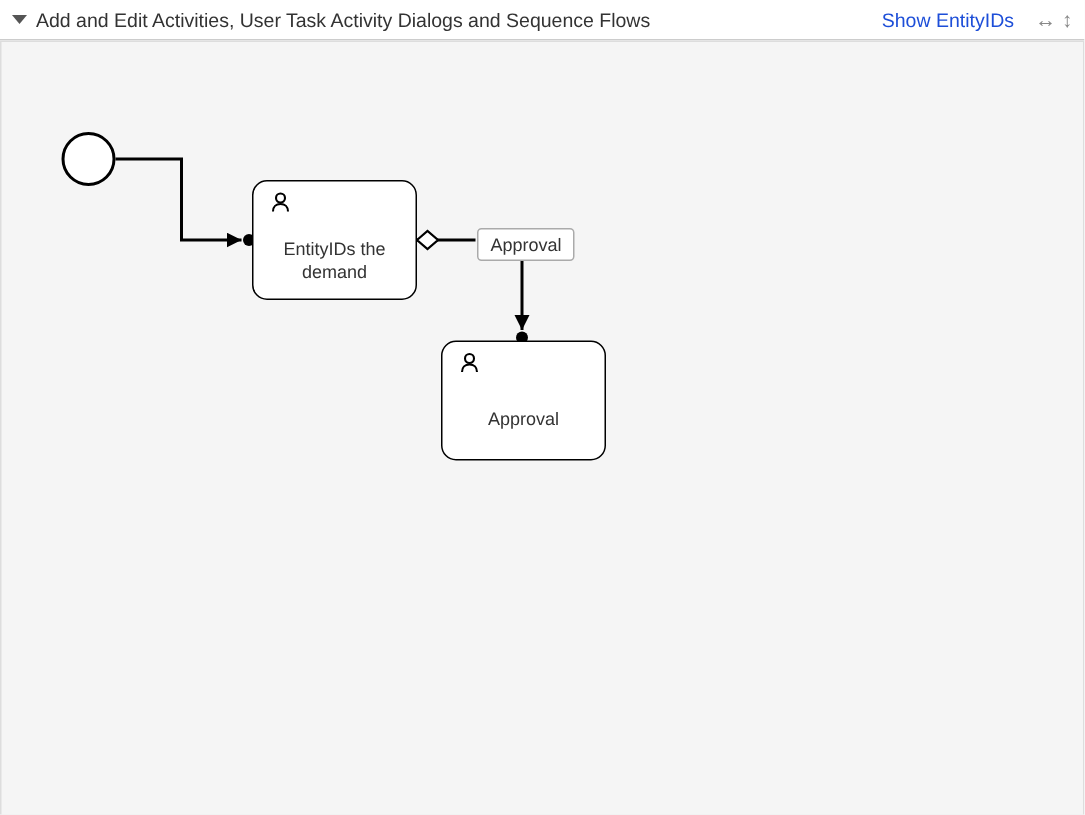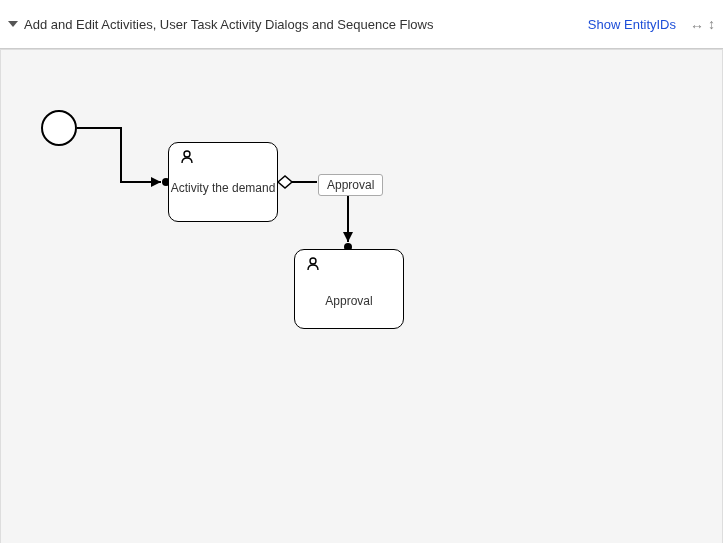--- a/index.html
+++ b/index.html
@@ -1,17 +1,17 @@
 <!DOCTYPE html>
 <html><head>
 <meta charset="utf-8">
 <style>
   html,body{margin:0;padding:0;width:723px;height:543px;font-family:"Helvetica Neue",Helvetica,Arial,sans-serif;background:#fff;color:#333;}
   .panel{width:723px;height:543px;box-sizing:border-box;}
-  .header{display:flex;align-items:center;height:26px;padding:11px 8px;border-bottom:1px solid #ccc;background:#fff;font-size:13px;color:#333;}
+  .header{display:flex;align-items:center;height:26px;padding:0 8px;border-bottom:1px solid #ccc;background:#fff;font-size:13px;color:#333;}
   .header .toggle{width:0;height:0;border-left:5px solid transparent;border-right:5px solid transparent;border-top:6px solid #555;margin-right:6px;}
   .header .title{flex:0 0 auto;}
   .header .spacer{flex:1 1 auto;}
   .header .link{color:#1d4ed8;margin-right:10px;font-size:13px;}
   .header .ico{color:#888;margin-left:4px;font-size:14px;line-height:1;}
   .canvas{position:relative;width:100%;height:calc(100% - 26px);background:#f5f5f5;border:1px solid #ddd;box-sizing:border-box;overflow:hidden;}
   .start-event{position:absolute;width:36px;height:36px;border:2px solid #000;border-radius:50%;background:#fff;box-sizing:border-box;}
   .activity{position:absolute;border:1px solid #000;border-radius:10px;background:#fff;box-sizing:border-box;font-size:12px;color:#333;}
   .activity .user-icon{position:absolute;top:6px;left:10px;}
   .activity .label{position:absolute;left:0;right:0;text-align:center;line-height:1.25;color:#333;}
@@ -54,21 +54,21 @@
 
     <div class="start-event" style="left:40px;top:60px;"></div>
 
     <div class="activity" style="left:167px;top:92px;width:110px;height:80px;">
       <span class="user-icon">
         <svg width="16" height="16" viewBox="0 0 16 16">
           <circle cx="8" cy="5" r="3" fill="none" stroke="#000" stroke-width="1.4"></circle>
           <path d="M3 14c0-3 2-5 5-5s5 2 5 5" fill="none" stroke="#000" stroke-width="1.4"></path>
         </svg>
       </span>
-      <div class="label" style="top:38px;">Activity the demand</div>
+      <div class="label" style="top:38px;">EntityIDs the demand</div>
     </div>
 
     <div class="activity" style="left:293px;top:199px;width:110px;height:80px;">
       <span class="user-icon">
         <svg width="16" height="16" viewBox="0 0 16 16">
           <circle cx="8" cy="5" r="3" fill="none" stroke="#000" stroke-width="1.4"></circle>
           <path d="M3 14c0-3 2-5 5-5s5 2 5 5" fill="none" stroke="#000" stroke-width="1.4"></path>
         </svg>
       </span>
       <div class="label" style="top:44px;">Approval</div>

